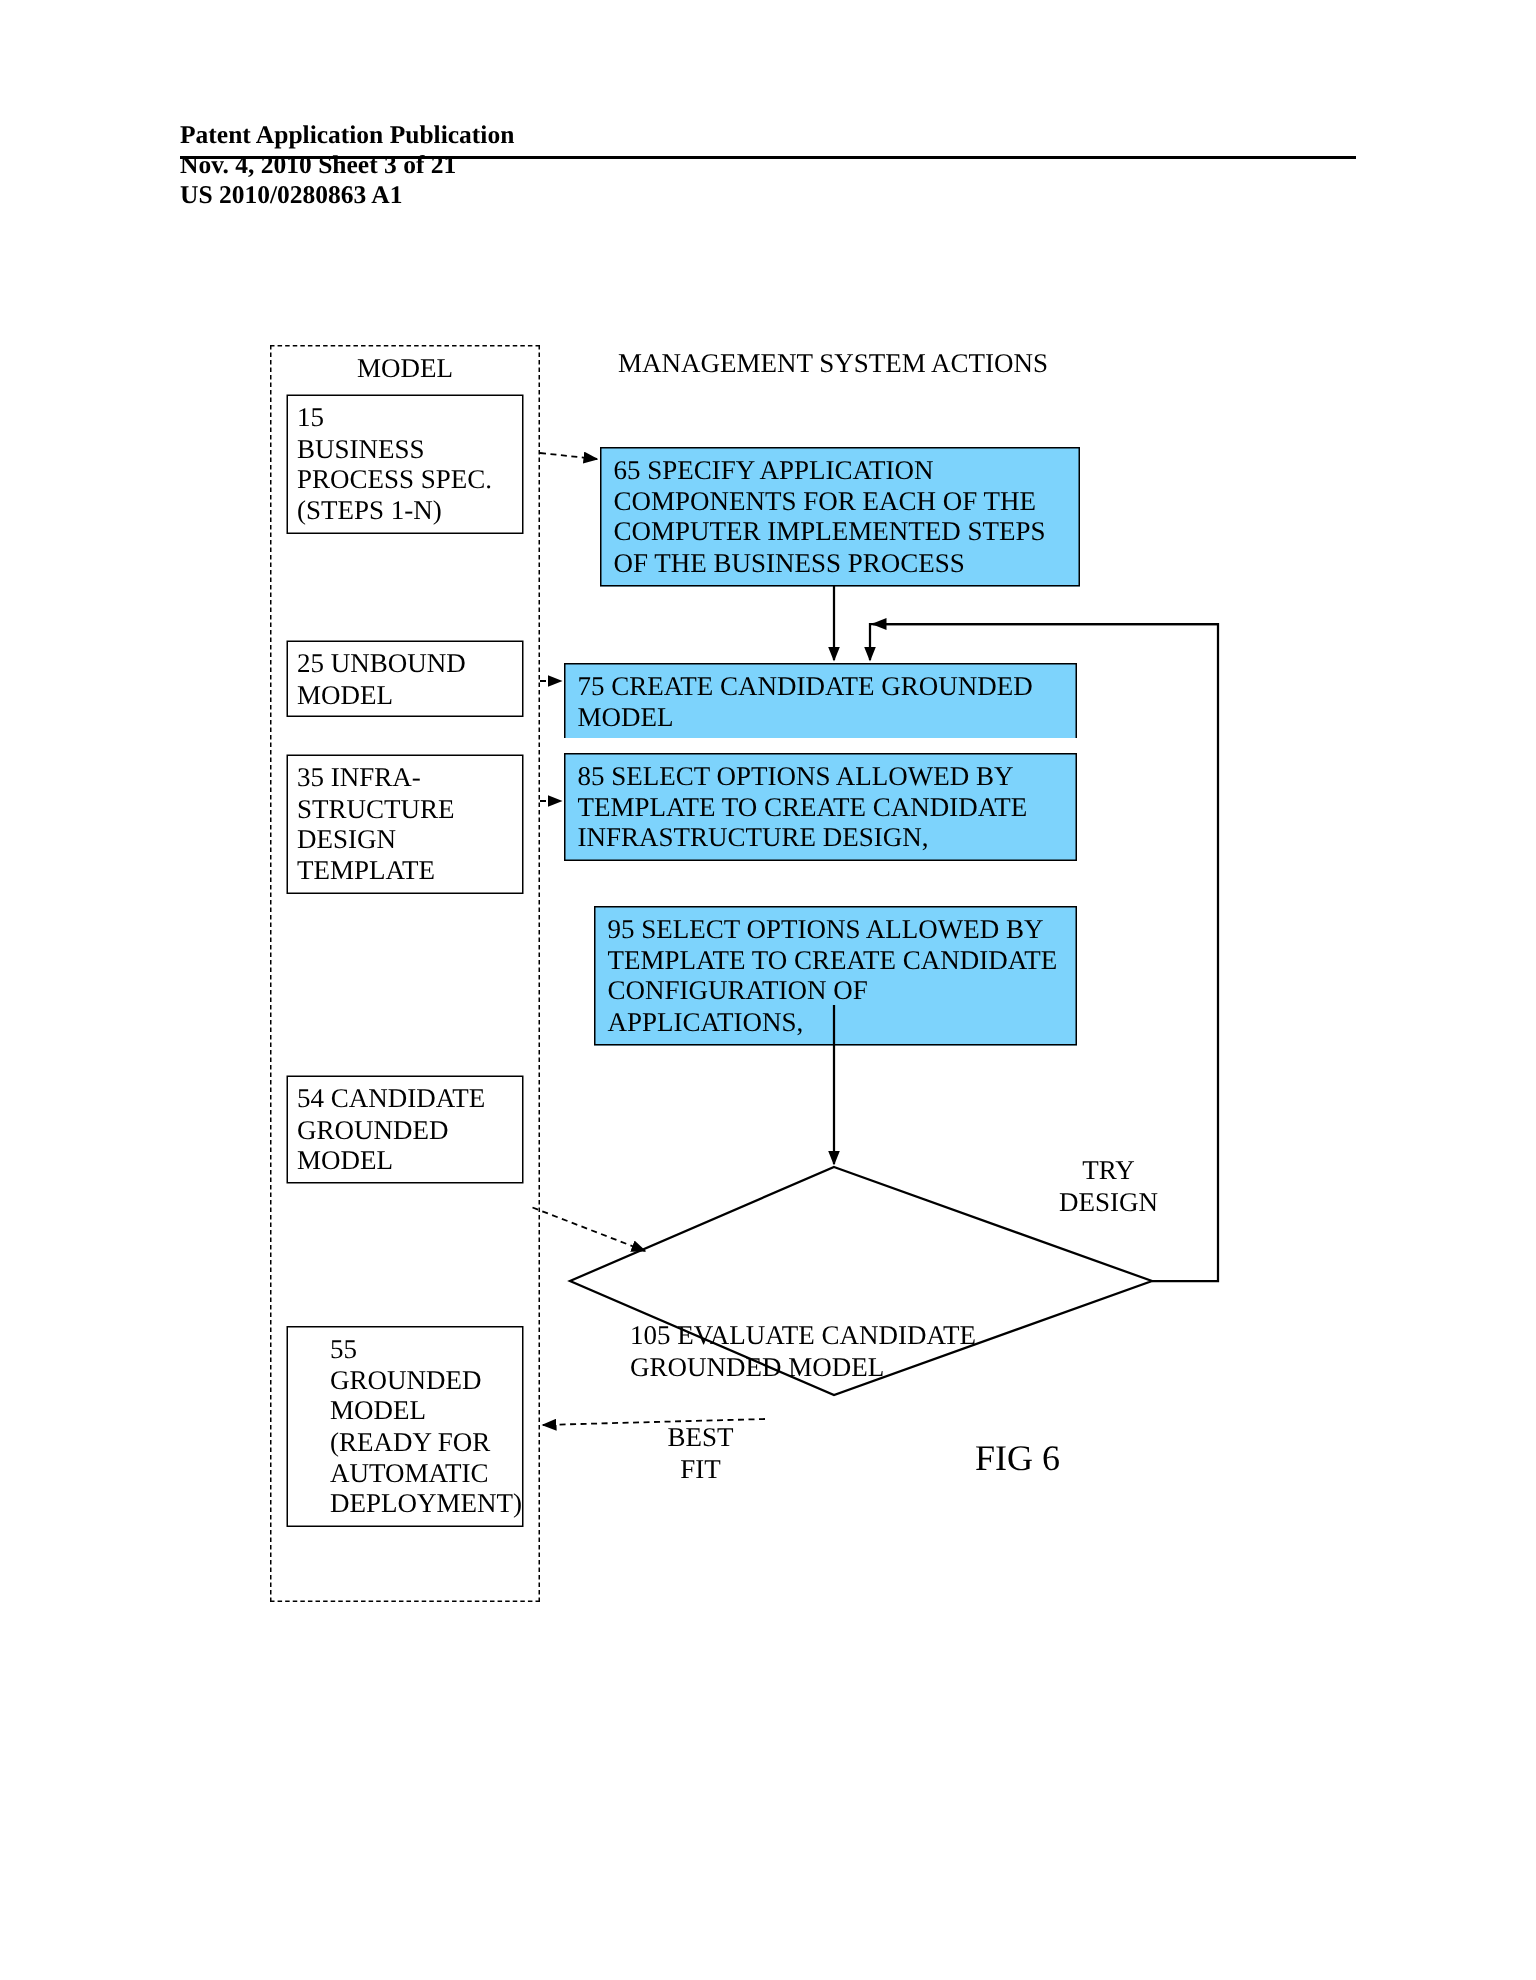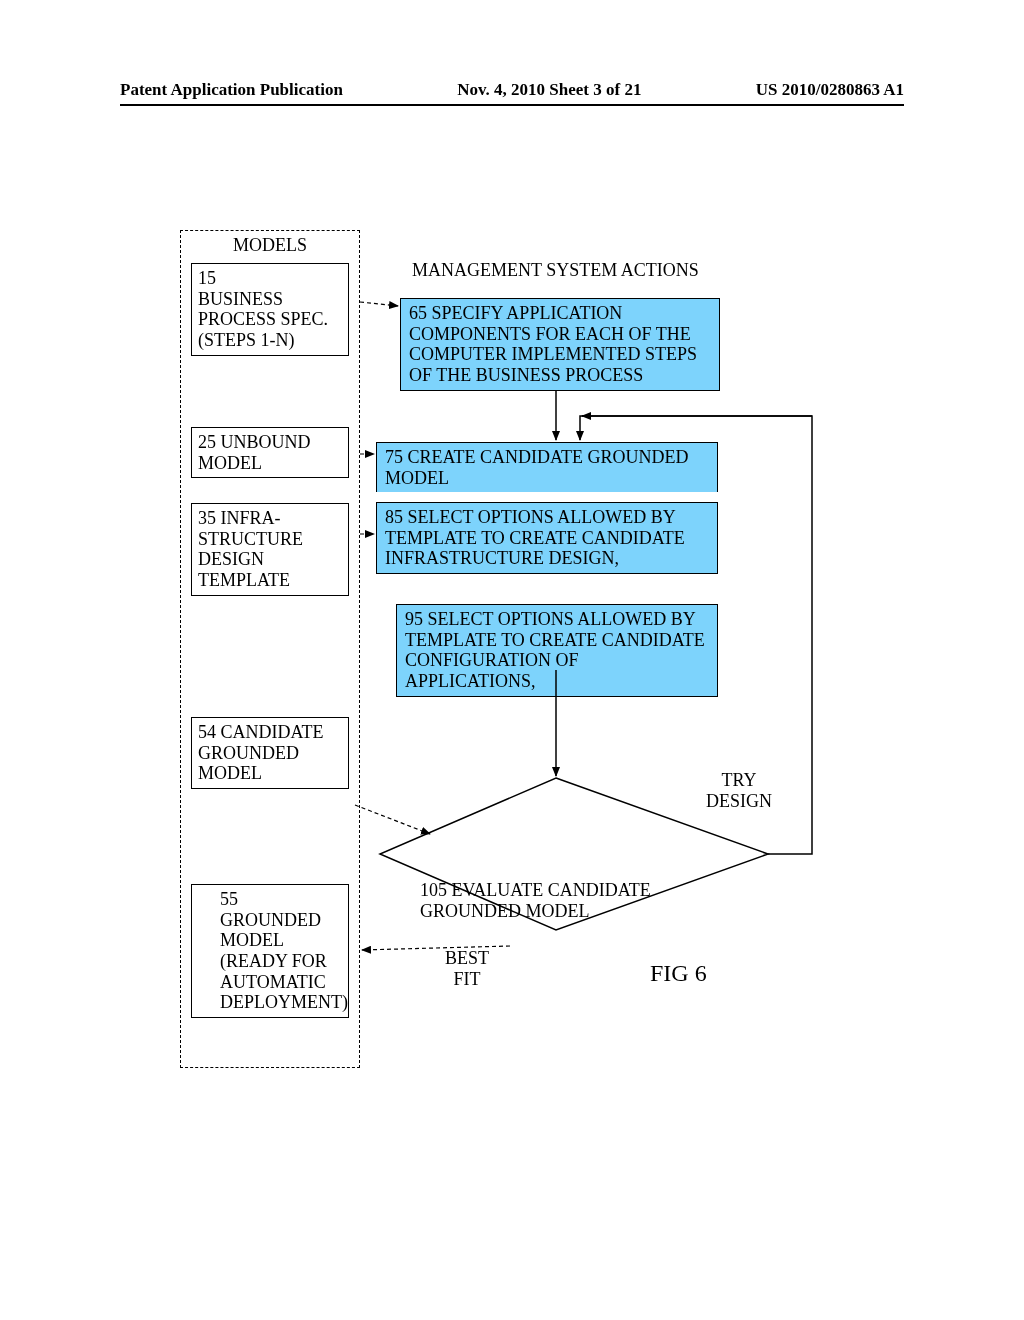--- a/index.html
+++ b/index.html
@@ -14,20 +14,21 @@
   .page-header {
     position: absolute;
     top: 80px;
     left: 0;
     right: 0;
     padding: 0 120px 6px 120px;
     display: flex;
     justify-content: space-between;
     font-weight: bold;
     font-size: 17px;
+    flex-direction: column;
   }
   .header-rule {
     position: absolute;
     top: 104px;
     left: 120px;
     right: 120px;
     border-bottom: 2px solid #000;
   }
   .diagram {
     position: absolute;
@@ -62,21 +63,20 @@
     line-height: 1.15;
     background: #fff;
     font-size: 18px;
   }
   .actions-title {
     position: absolute;
     top: 2px;
     left: 232px;
     font-size: 18px;
     line-height: 1.15;
-    margin-top: 28px;
   }
   .action-box {
     position: absolute;
     border: 1.5px solid #000;
     padding: 4px 8px;
     line-height: 1.15;
     background: #7dd3fc;
     font-size: 18px;
   }
   .label {
@@ -104,21 +104,21 @@
 <div class="page-header">
   <span>Patent Application Publication</span>
   <span>Nov. 4, 2010  Sheet 3 of 21</span>
   <span>US 2010/0280863 A1</span>
 </div>
 <div class="header-rule"></div>
 
 <div class="diagram">
 
   <div class="models-column">
-    <div class="models-title">MODELS</div>
+    <div class="models-title">MODEL</div>
 
     <div class="model-box" style="top:32px;">
       <span style="white-space:pre-line;">15
 BUSINESS PROCESS SPEC.
 (STEPS 1-N)</span>
     </div>
 
     <div class="model-box" style="top:196px;">
       <span>25 UNBOUND MODEL</span>
     </div>

